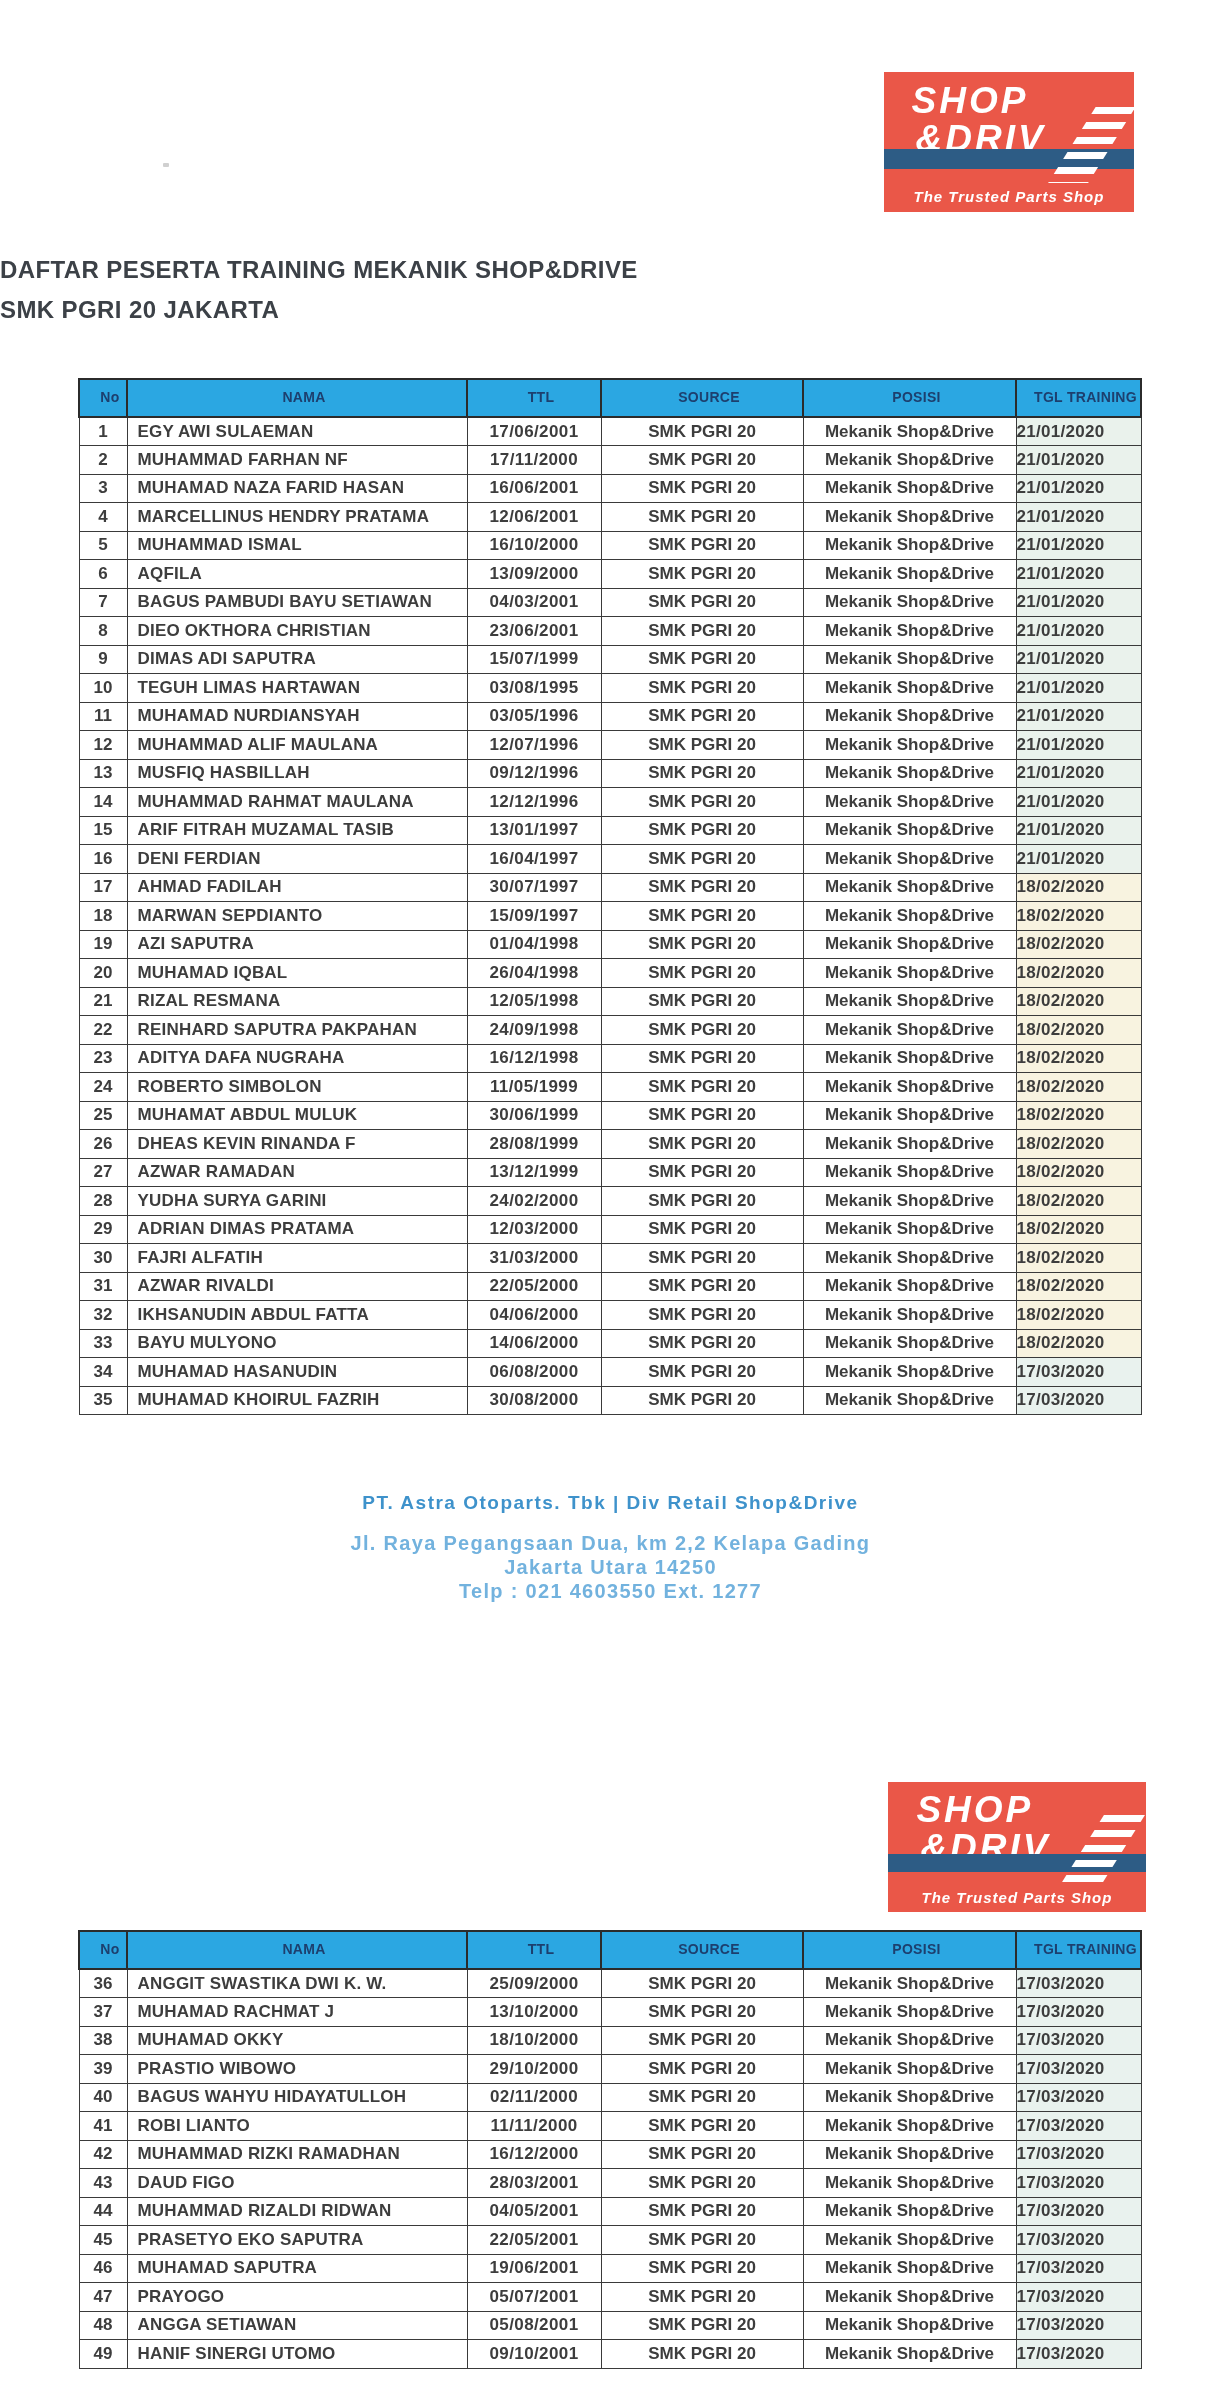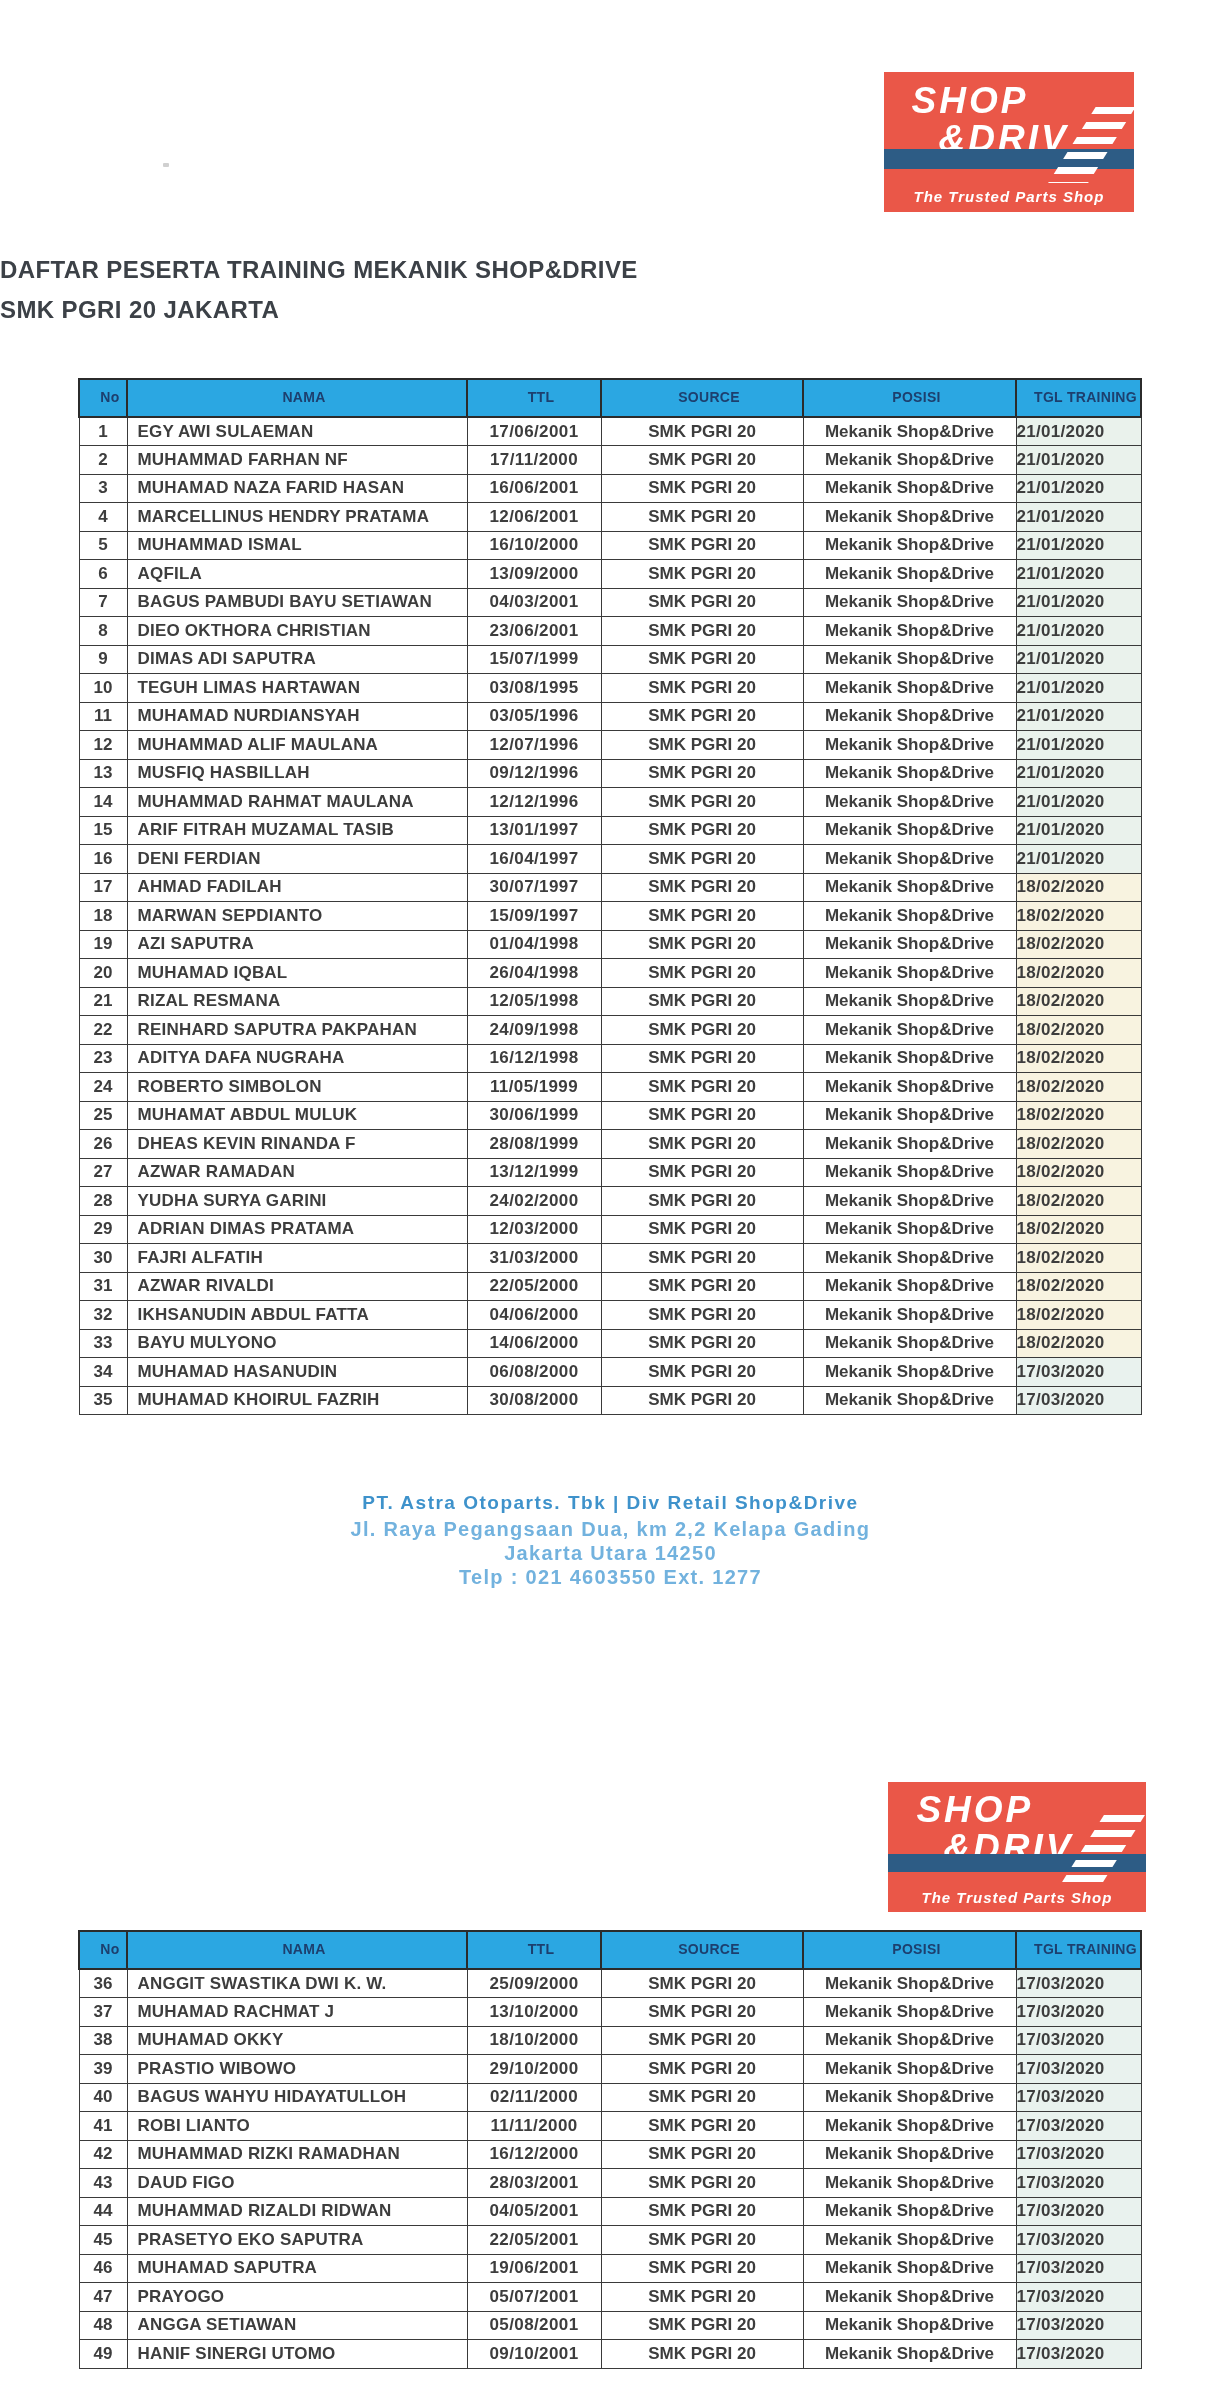--- a/index.html
+++ b/index.html
@@ -4,21 +4,21 @@
 <style>
   * { margin:0; padding:0; box-sizing:border-box; }
   html,body { width:1221px; height:2401px; background:#ffffff; overflow:hidden;
               font-family:"Liberation Sans", sans-serif; }
   .page { position:absolute; left:0; top:0; width:1221px; height:2401px; }
 
   
   .logo { position:absolute; background:#ea5748; overflow:hidden; }
   .logo .ltext { position:absolute; left:11%; top:7%; color:#ffffff; font-style:italic;
                  font-weight:900; font-size:37px; line-height:1.02; letter-spacing:3px; }
-  .logo .ltext .l2 { margin-left:27px; }
+  .logo .ltext .l2 { margin-left:4px; }
   .logo .band { position:absolute; left:0; right:0; top:55%; height:14%; background:#2d5c85; }
   .logo .stripes { position:absolute; right:9%; top:25%; width:16%; height:54%;
                    transform:skewX(-32deg);
                    background:repeating-linear-gradient(180deg,#ffffff 0 7px, rgba(255,255,255,0) 7px 15px);
                    z-index:2; }
   .logo .tagline { position:absolute; left:0; right:0; bottom:5%; text-align:center;
                    color:#ffffff; font-style:italic; font-weight:700; font-size:15px;
                    letter-spacing:1px; }
 
   
@@ -39,21 +39,21 @@
   td.c-ttl    { text-align:center; letter-spacing:0.4px; }
   td.c-source { text-align:center; font-size:16px; }
   td.c-posisi { text-align:center; font-size:16px; }
   td.c-tgl    { text-align:left; font-weight:700; letter-spacing:0.3px; }
   #table1 { top:378px; }
   #table2 { top:1930px; }
 
   
   .footer { position:absolute; left:0; top:1492px; width:1221px; text-align:center; }
   .footer .f1 { color:#3e92cb; font-size:19px; font-weight:600; letter-spacing:1.5px;
-                margin-bottom:3px; }
+                margin-bottom:17px; }
   .footer .faddr { color:#72b2de; font-size:20px; font-weight:600; letter-spacing:1.3px;
                    line-height:24px; }
 
   .artifact { position:absolute; left:163px; top:163px; width:6px; height:4px;
               background:rgba(120,120,120,0.35); border-radius:1px; }
 </style>
 </head>
 <body>
 
 <div class="page">

